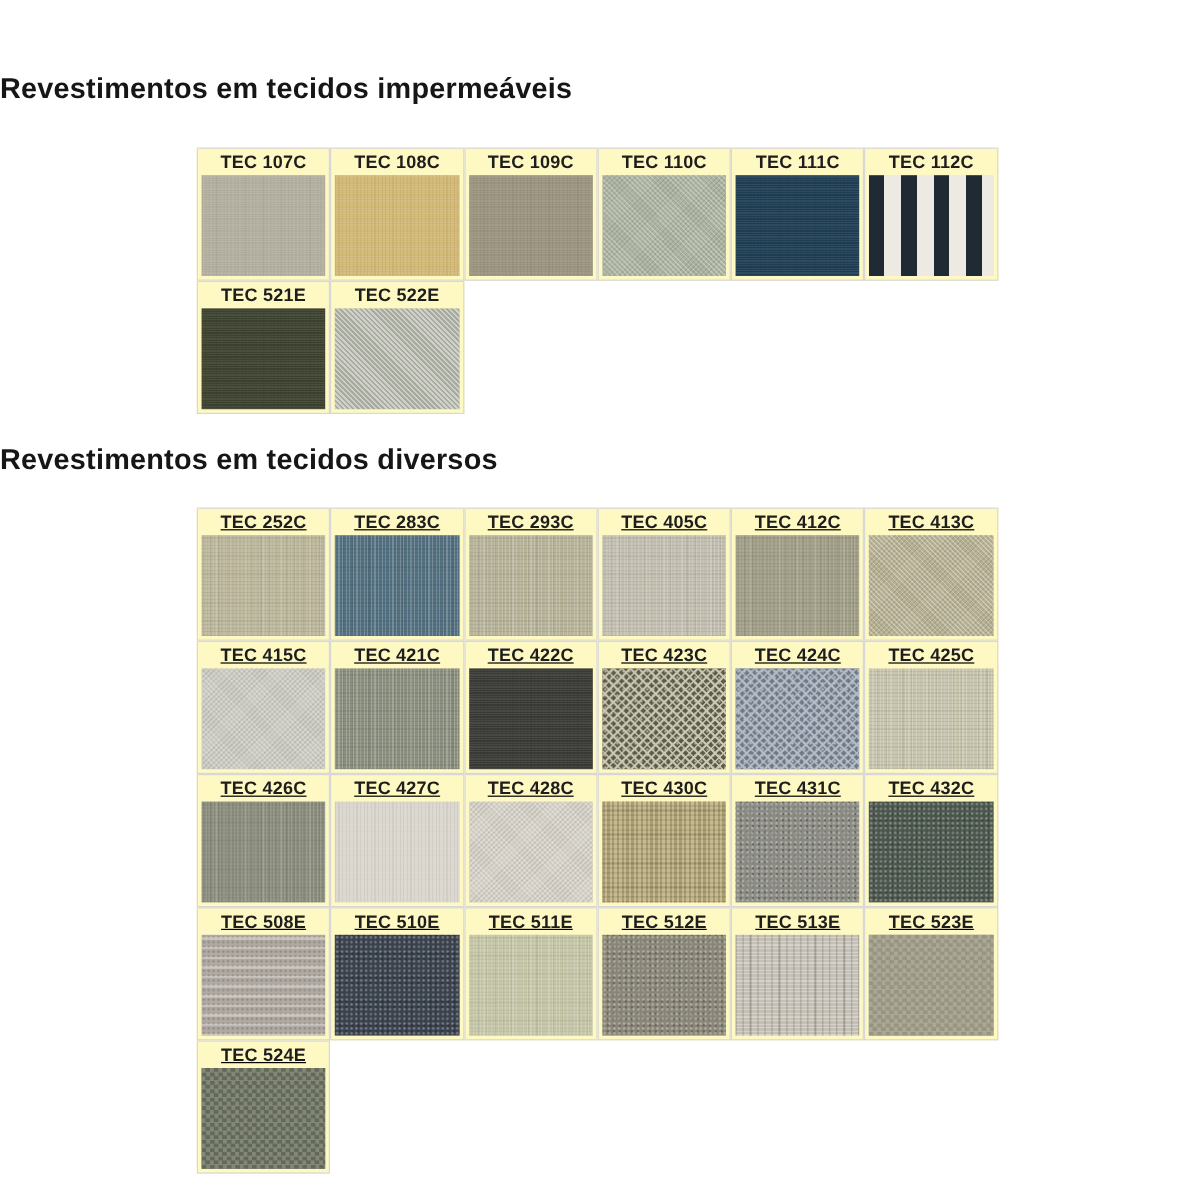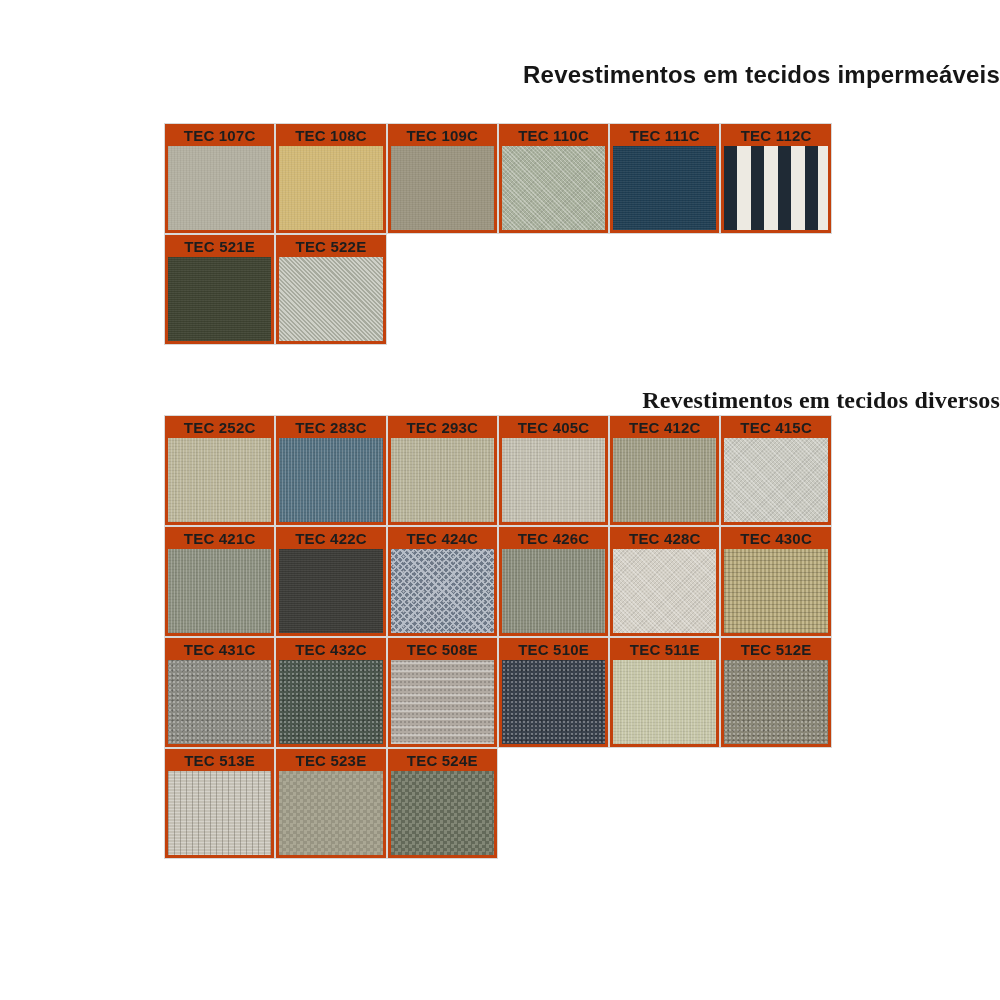--- a/index.html
+++ b/index.html
@@ -2,35 +2,35 @@
 <html><head>
 <meta charset="utf-8">
 <style>
   html,body{margin:0;padding:0;}
   body{
     width:1000px;height:1000px;background:#ffffff;
     font-family:"Liberation Sans",sans-serif;
     overflow:hidden;
   }
   .sec-title{
-    margin:0;text-align:right;color:#161616;
+    margin:0;text-align:left;color:#161616;
     font-size:24px;line-height:1.25;font-weight:800;
     letter-spacing:.2px;
   }
   #title-1{margin-top:60px;}
-  #title-2{margin-top:40px;font-family:Liberation Serif, serif;}
+  #title-2{margin-top:24px;}
   .grid{
     display:flex;flex-wrap:wrap;align-content:flex-start;
     width:670px;margin-left:164px;
   }
   #grid-0{margin-top:33px;}
-  #grid-1{margin-top:0;}
+  #grid-1{margin-top:24px;text-decoration:underline;}
   .cell{
     box-sizing:border-box;width:111.3px;height:111px;
-    border:1px solid #d8d8d8;background:#c2410c;
+    border:1px solid #d8d8d8;background:#fef9c3;
     display:flex;flex-direction:column;padding:0 3px 3px;
   }
   .lab{
     height:22px;flex:0 0 22px;display:flex;align-items:center;justify-content:center;
     font-size:15px;font-weight:700;color:#1d1d1d;letter-spacing:.2px;white-space:nowrap;
   }
   .img{
     flex:1;--base:#cccccc;--accent:#999999;
     background-color:var(--base);
   }
@@ -134,40 +134,56 @@
     </div>
     <div class="cell">
       <div class="lab">TEC 405C</div>
       <div class="img p-linen" style="--base: #c3c0b1; --accent: #b6b3a4;"></div>
     </div>
     <div class="cell">
       <div class="lab">TEC 412C</div>
       <div class="img p-linen" style="--base: #a09e86; --accent: #929078;"></div>
     </div>
     <div class="cell">
+      <div class="lab">TEC 413C</div>
+      <div class="img p-weave" style="--base: #b7b193; --accent: #a8a284;"></div>
+    </div>
+    <div class="cell">
       <div class="lab">TEC 415C</div>
       <div class="img p-weave" style="--base: #cacac1; --accent: #bcbcb2;"></div>
     </div>
     <div class="cell">
       <div class="lab">TEC 421C</div>
       <div class="img p-linen" style="--base: #8c9080; --accent: #7e8272;"></div>
     </div>
     <div class="cell">
       <div class="lab">TEC 422C</div>
       <div class="img p-plain" style="--base: #3a3a36; --accent: #32322e;"></div>
     </div>
     <div class="cell">
+      <div class="lab">TEC 423C</div>
+      <div class="img p-diamond" style="--base: #5a5a47; --accent: #cbc8b4;"></div>
+    </div>
+    <div class="cell">
       <div class="lab">TEC 424C</div>
       <div class="img p-diamond" style="--base: #6e7988; --accent: #b6bdc7;"></div>
     </div>
     <div class="cell">
+      <div class="lab">TEC 425C</div>
+      <div class="img p-linen" style="--base: #c8c5ae; --accent: #bab7a0;"></div>
+    </div>
+    <div class="cell">
       <div class="lab">TEC 426C</div>
       <div class="img p-linen" style="--base: #8a8d7c; --accent: #7c7f6e;"></div>
     </div>
     <div class="cell">
+      <div class="lab">TEC 427C</div>
+      <div class="img p-plain" style="--base: #dbd7cf; --accent: #cdc9c1;"></div>
+    </div>
+    <div class="cell">
       <div class="lab">TEC 428C</div>
       <div class="img p-weave" style="--base: #d4d0c6; --accent: #c6c2b8;"></div>
     </div>
     <div class="cell">
       <div class="lab">TEC 430C</div>
       <div class="img p-basket" style="--base: #c6ba90; --accent: #a99d72;"></div>
     </div>
     <div class="cell">
       <div class="lab">TEC 431C</div>
       <div class="img p-speckle" style="--base: #8a8a83; --accent: #7c7c75;"></div>

